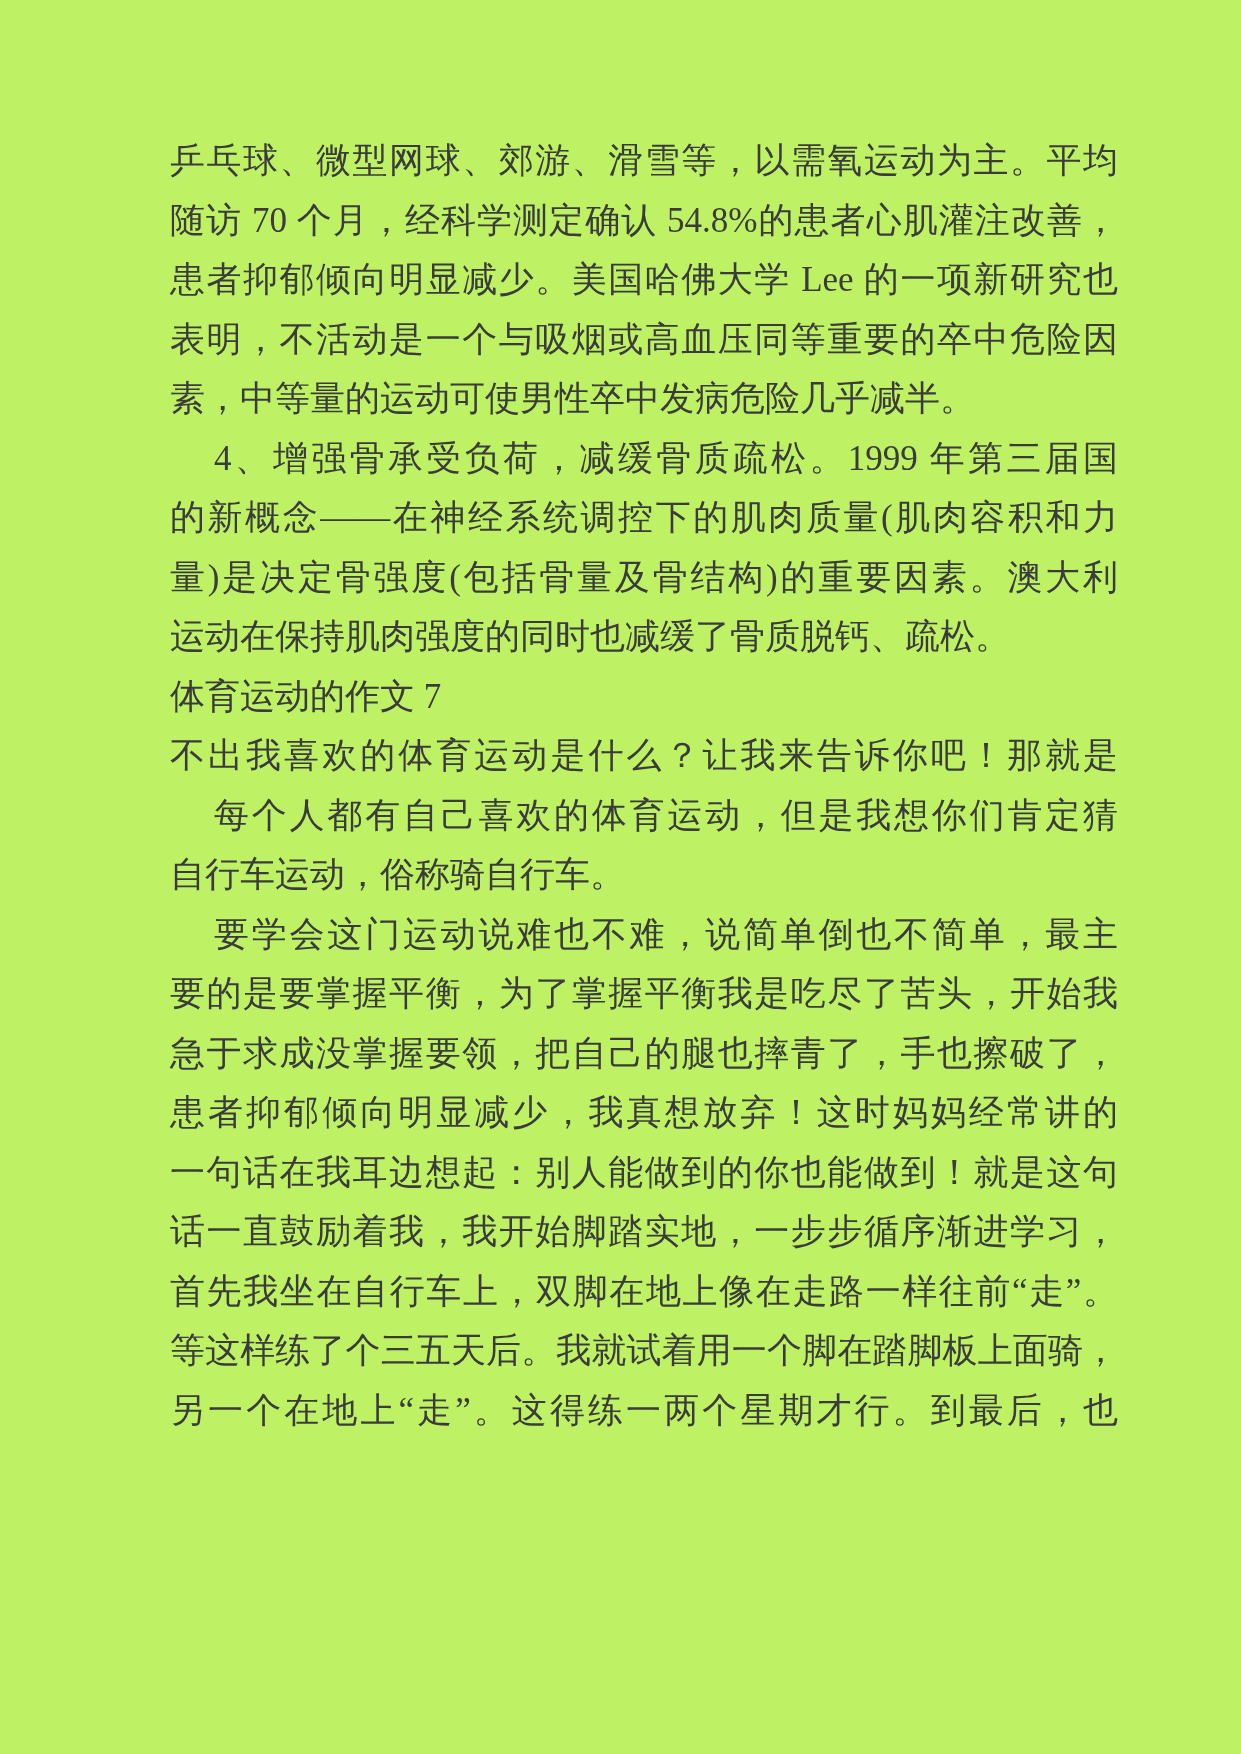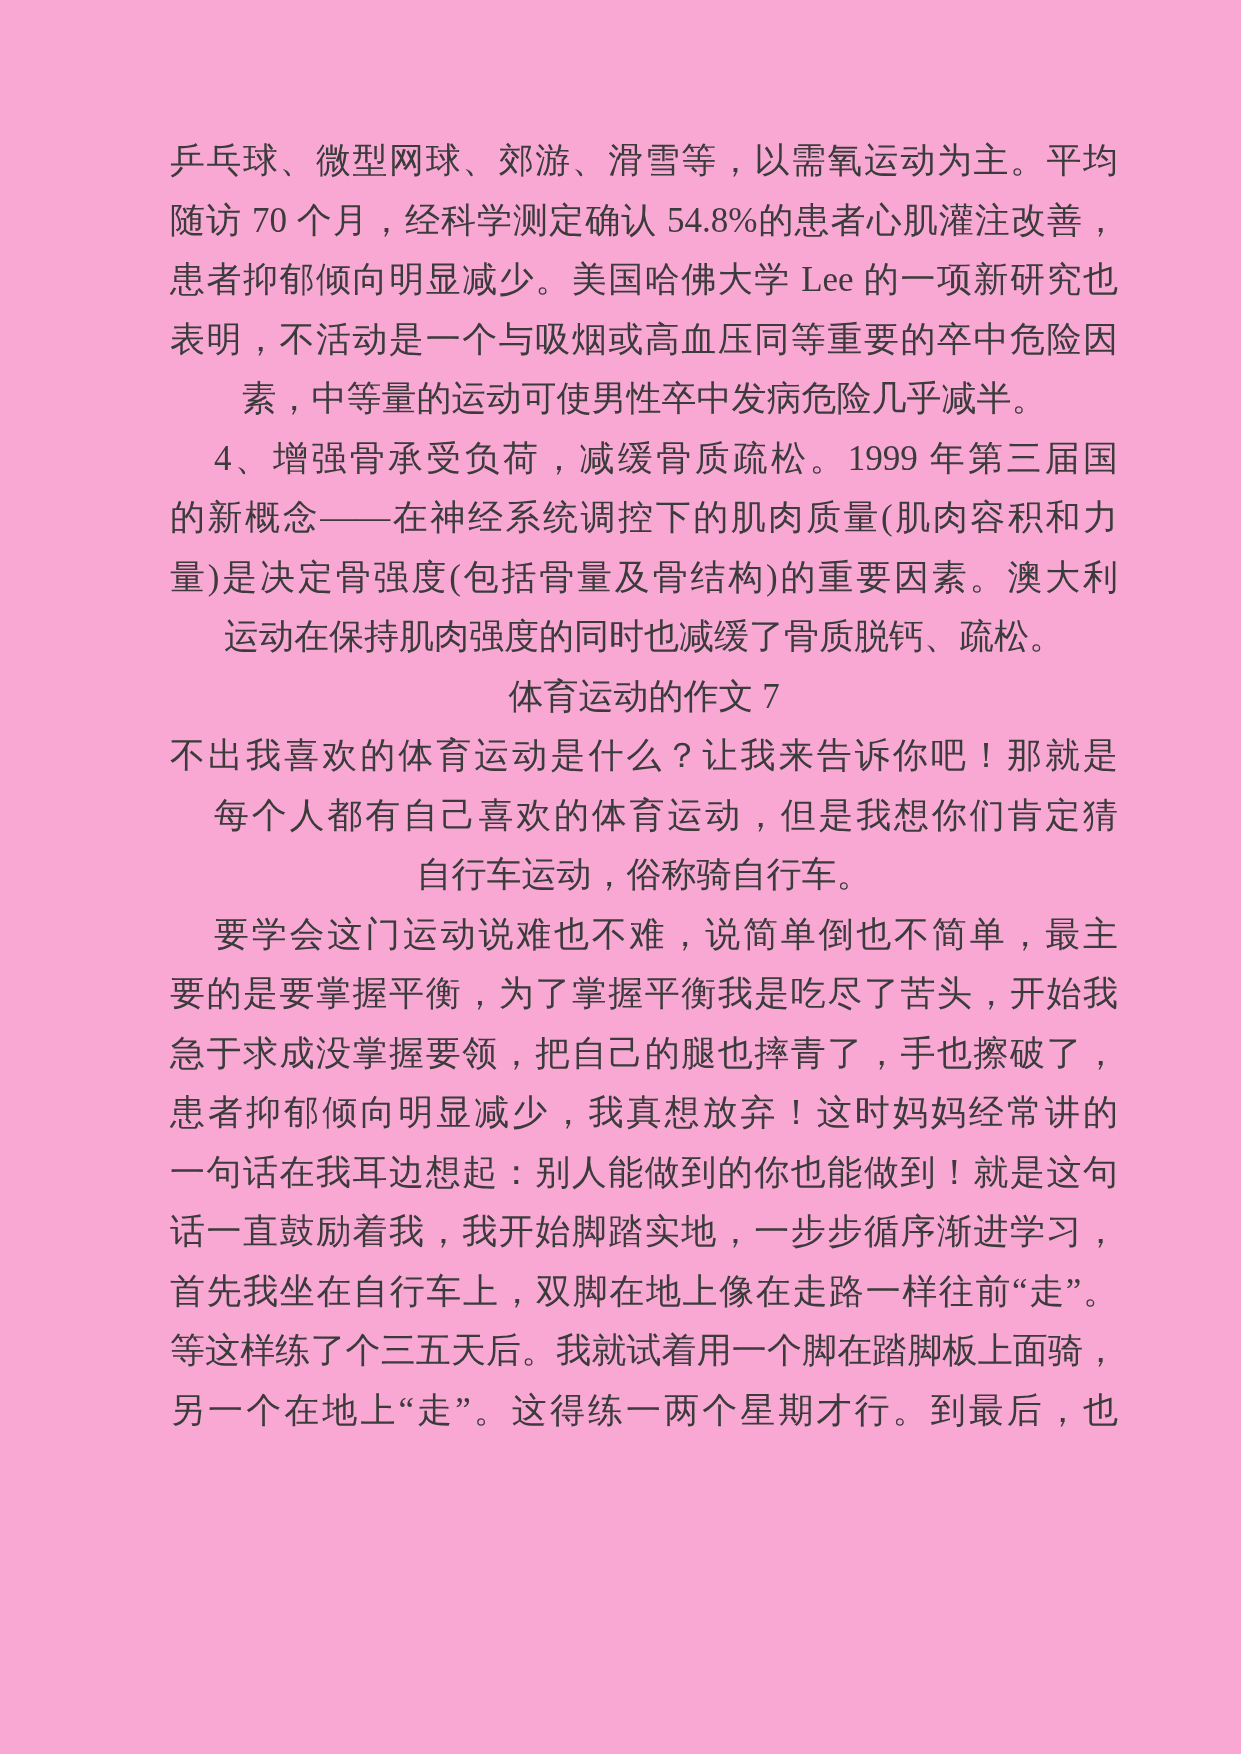--- a/index.html
+++ b/index.html
@@ -4,50 +4,50 @@
 <style>
   html, body {
     margin: 0;
     padding: 0;
     background: #ffffff;
   }
   .page {
     position: relative;
     width: 1241px;
     height: 1754px;
-    background: #f9a8d4;
+    background: #bef264;
     overflow: hidden;
     font-family: "Liberation Serif", "DejaVu Serif", serif;
   }
   .textblock {
     position: absolute;
     left: 170px;
     top: 131px;
     width: 948px;
     color: #3b3b3b;
     font-size: 35px;
     font-weight: 400;
   }
   .line {
     line-height: 59.5px;
     height: 59.5px;
     white-space: nowrap;
-    text-align: center;
+    text-align: left;
   }
   .line.justify {
     white-space: normal;
     text-align: justify;
     text-align-last: justify;
     -moz-text-align-last: justify;
   }
   .line.indent {
     text-indent: 44px;
   }
   .line.heading {
-    text-align: center;
+    text-align: left;
   }
 </style>
 </head>
 <body>
 
 <div class="page">
   <div class="textblock" id="textblock" style="color: rgb(59, 59, 59);">
       <div class="line justify">乒乓球、微型网球、郊游、滑雪等，以需氧运动为主。平均</div>
       <div class="line justify">随访 70 个月，经科学测定确认 54.8%的患者心肌灌注改善，</div>
       <div class="line justify">患者抑郁倾向明显减少。美国哈佛大学 Lee 的一项新研究也</div>

